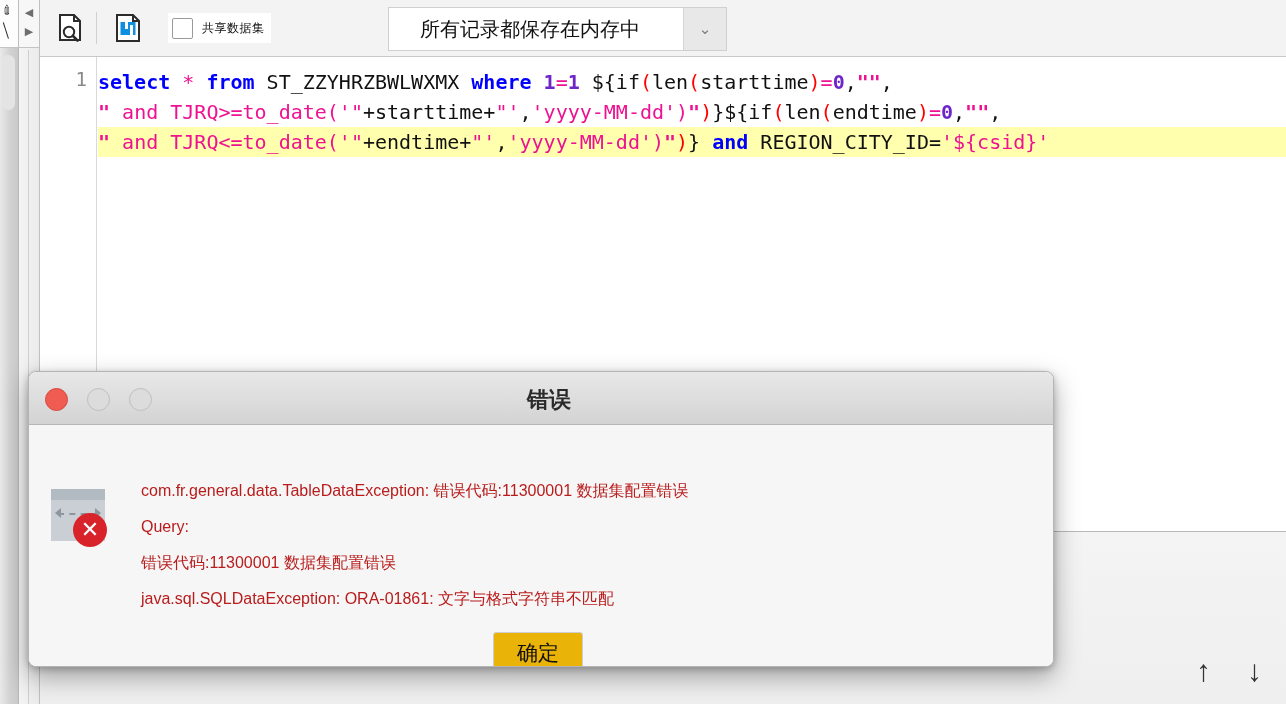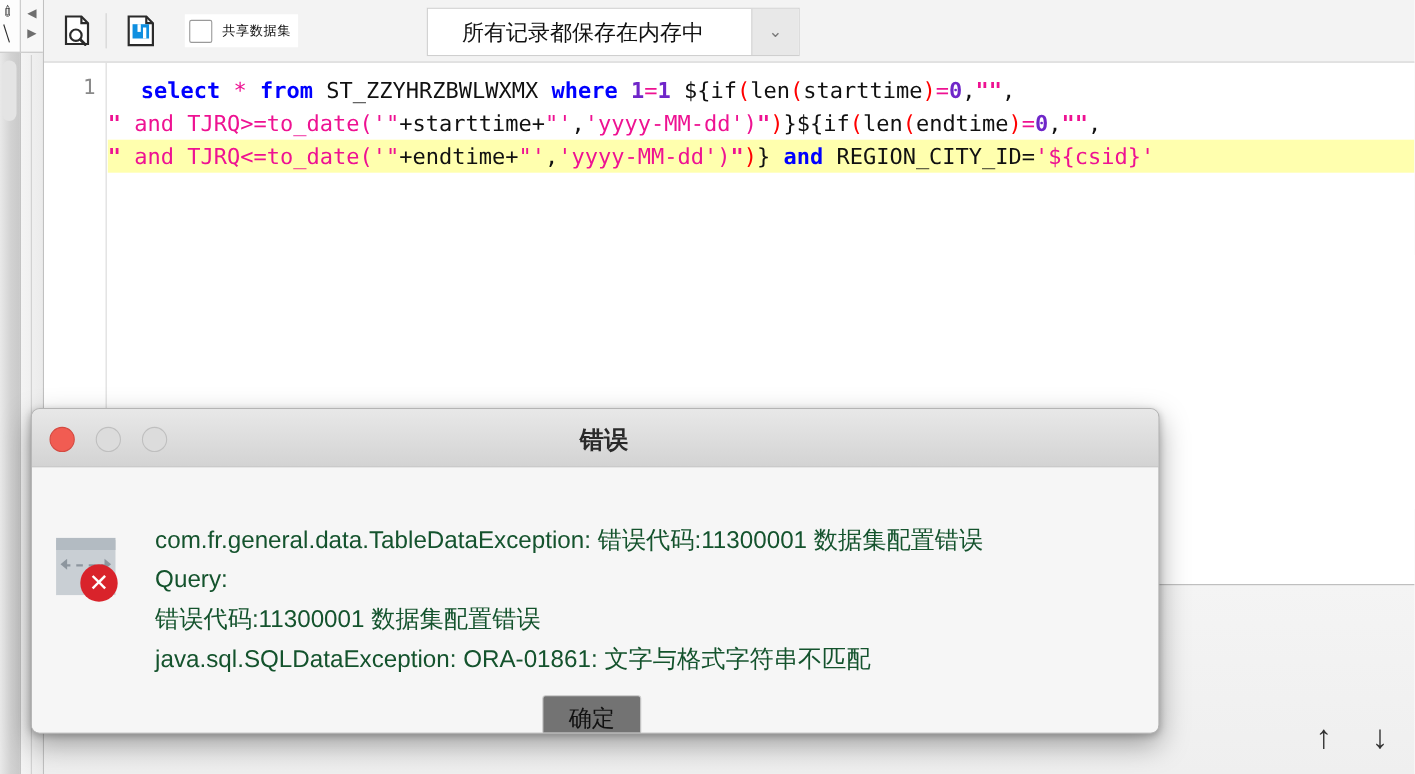--- a/index.html
+++ b/index.html
@@ -61,21 +61,21 @@
   #gutter{position:absolute;left:0;top:0;width:56px;height:100%;background:#fff;}
   #gutter-line-1{position:absolute;right:9px;top:11px;font-size:19px;color:#8a8a8a;
     font-family:"DejaVu Sans Mono","Liberation Mono",monospace;}
   #gutter-border{position:absolute;left:56px;top:0;width:1px;height:100%;background:#d9d9d9;}
 
   #code{position:absolute;left:58px;top:0;right:0;top:0;
     font-family:"DejaVu Sans Mono","Liberation Mono",monospace;
     font-size:20px;line-height:30px;white-space:pre;}
   .code-line{height:30px;padding-left:0;}
   .code-line.hl{background:#ffffae;}
-  #code-line-1{margin-top:10px;padding-left:30px;}
+  #code-line-1{margin-top:10px;}
 
   .k{color:#0000ff;font-weight:bold;}      
   .plain{color:#111111;}
   .str{color:#ee1292;}                      
   .num{color:#6f26c9;font-weight:bold;}     
   .par{color:#ff0000;}                      
   .dq{color:#ee1292;font-weight:bold;}
 
   
   #bottom-panel{position:absolute;left:0;top:531px;right:0;bottom:0;
@@ -110,24 +110,24 @@
     border-top:2px dashed #8d969e;}
   #error-icon-dash-l{position:absolute;left:4px;top:19px;width:0;height:0;
     border-top:5px solid transparent;border-bottom:5px solid transparent;border-right:6px solid #8d969e;}
   #error-icon-dash-r{position:absolute;left:44px;top:19px;width:0;height:0;
     border-top:5px solid transparent;border-bottom:5px solid transparent;border-left:6px solid #8d969e;}
   #error-badge{position:absolute;left:22px;top:24px;width:34px;height:34px;border-radius:50%;
     background:#d9232b;display:flex;align-items:center;justify-content:center;
     color:#fff;font-size:22px;font-weight:bold;line-height:1;}
 
   #error-text{position:absolute;left:112px;top:48px;right:24px;}
-  .err-line{font-size:22px;color:#14532d;line-height:36px;white-space:nowrap;}
+  .err-line{font-size:16px;color:#b91c1c;line-height:36px;white-space:nowrap;}
 
   #ok-button{position:absolute;left:464px;top:207px;width:88px;height:40px;
-    background:#737373;border:1px solid #cdcdcd;border-radius:3px;
+    background:#eab308;border:1px solid #cdcdcd;border-radius:3px;
     display:flex;align-items:center;justify-content:center;
     font-size:21px;color:#111;}
 </style>
 </head>
 <body>
 
 <div id="left-rail">
   <div id="left-rail-iconbox">
     <span class="rail-glyph" id="rail-glyph-1">✐</span>
     <span class="rail-glyph" id="rail-glyph-2">╱</span>

